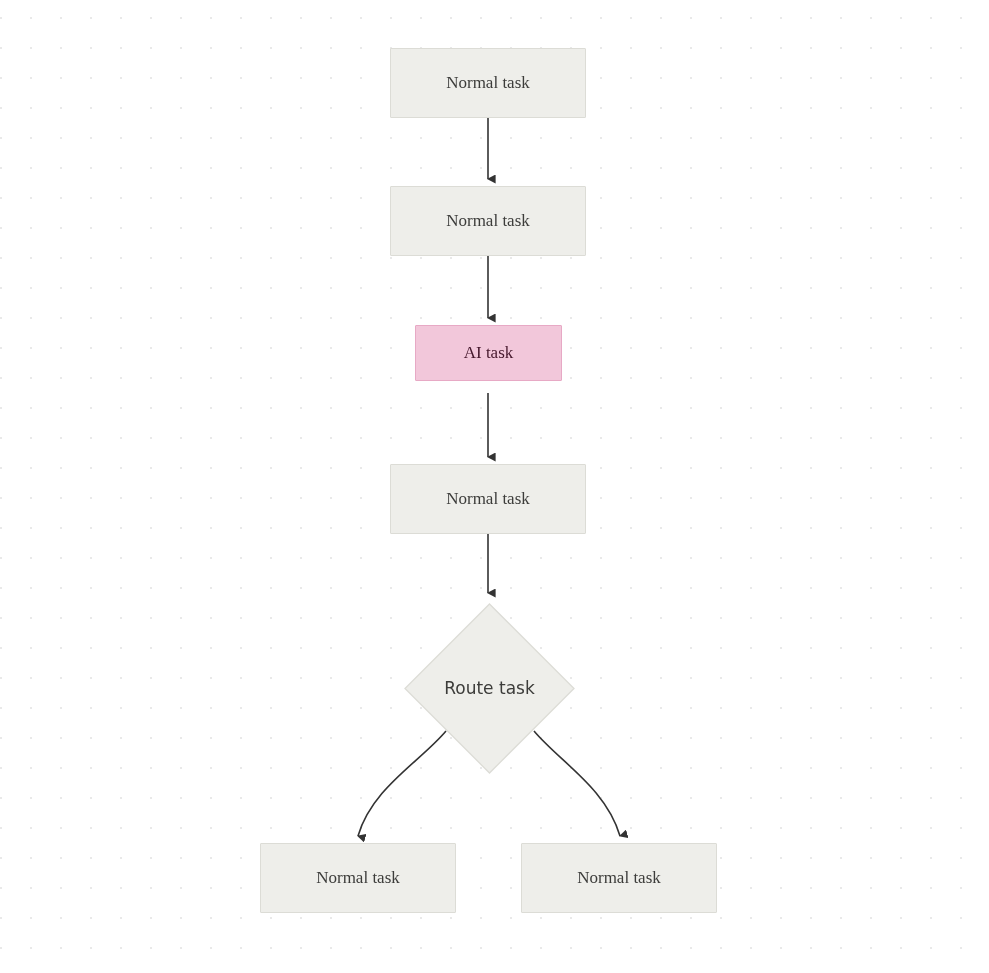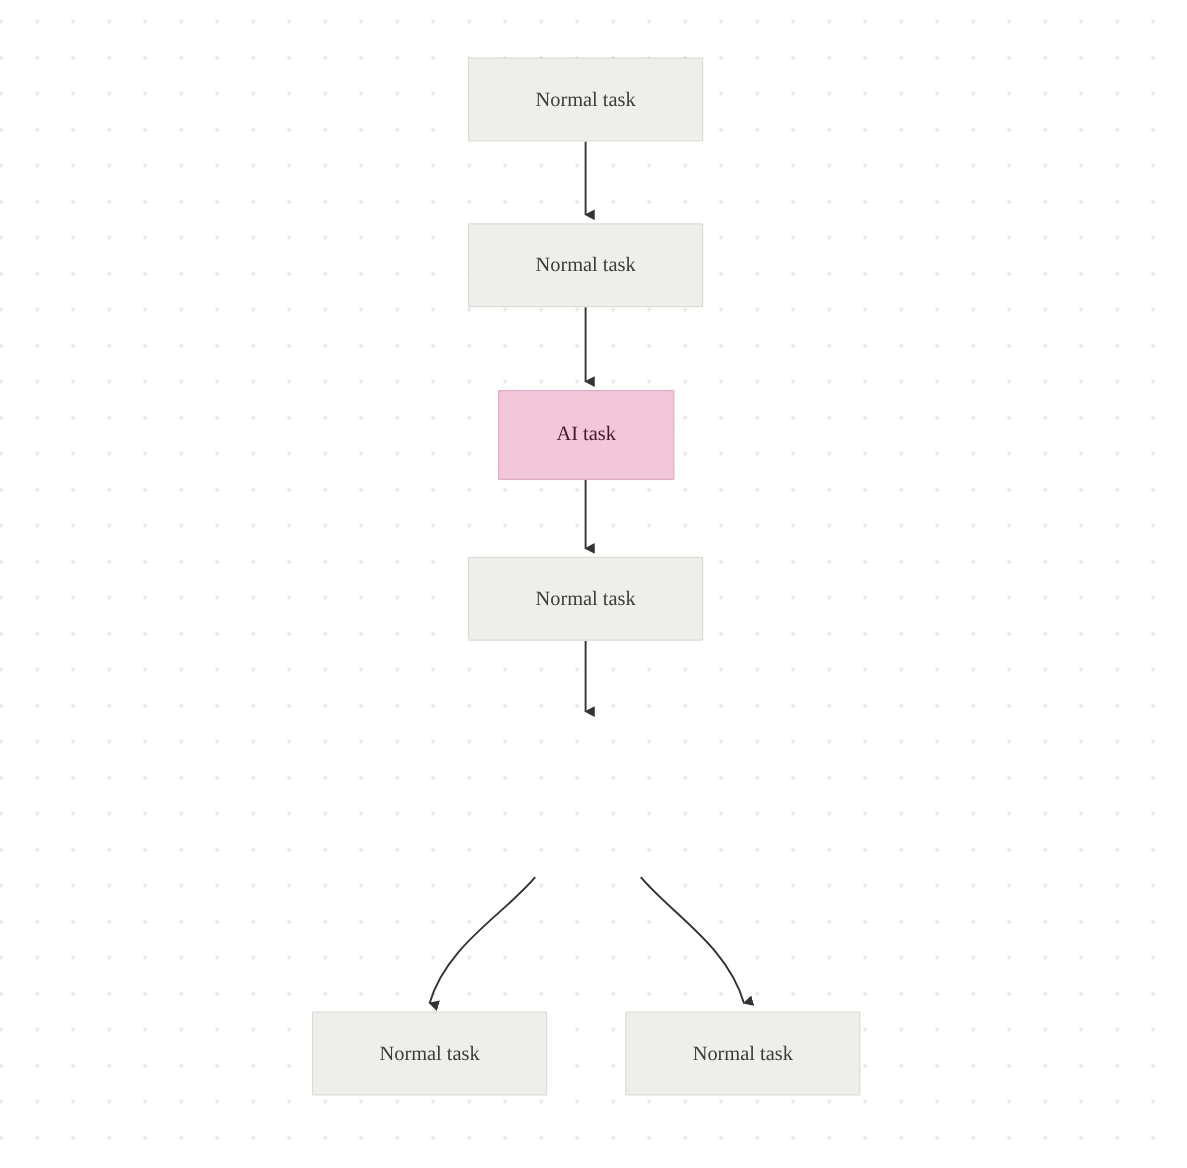--- a/index.html
+++ b/index.html
@@ -105,28 +105,34 @@
   </svg>
 
   <div class="node node-rect" style="left:390px; top:48px; width:196px; height:70px;">
     <span>Normal task</span>
   </div>
 
   <div class="node node-rect" style="left:390px; top:186px; width:196px; height:70px;">
     <span>Normal task</span>
   </div>
 
-  <div class="node node-rect ai" style="left:415px; top:325px; width:147px; height:75px;">
+  <div class="node node-rect ai" style="left:415px; top:325px; width:147px; height:56px;">
     <span>AI task</span>
   </div>
 
   <div class="node node-rect" style="left:390px; top:464px; width:196px; height:70px;">
     <span>Normal task</span>
   </div>
 
+  <div class="node node-diamond" style="left:404px; top:603px; width:171px; height:171px;">
+    <svg class="diamond-shape" viewBox="0 0 171 171" xmlns="http://www.w3.org/2000/svg">
+      <polygon points="85.5,1 170,85.5 85.5,170 1,85.5" fill="#eeeeea" stroke="#dcdcd6" stroke-width="1.3"></polygon>
+    </svg>
+    <span class="diamond-label">Route task</span>
+  </div>
 
   <div class="node node-rect" style="left:260px; top:843px; width:196px; height:70px;">
     <span>Normal task</span>
   </div>
 
   <div class="node node-rect" style="left:521px; top:843px; width:196px; height:70px;">
     <span>Normal task</span>
   </div>
 
 </div>

